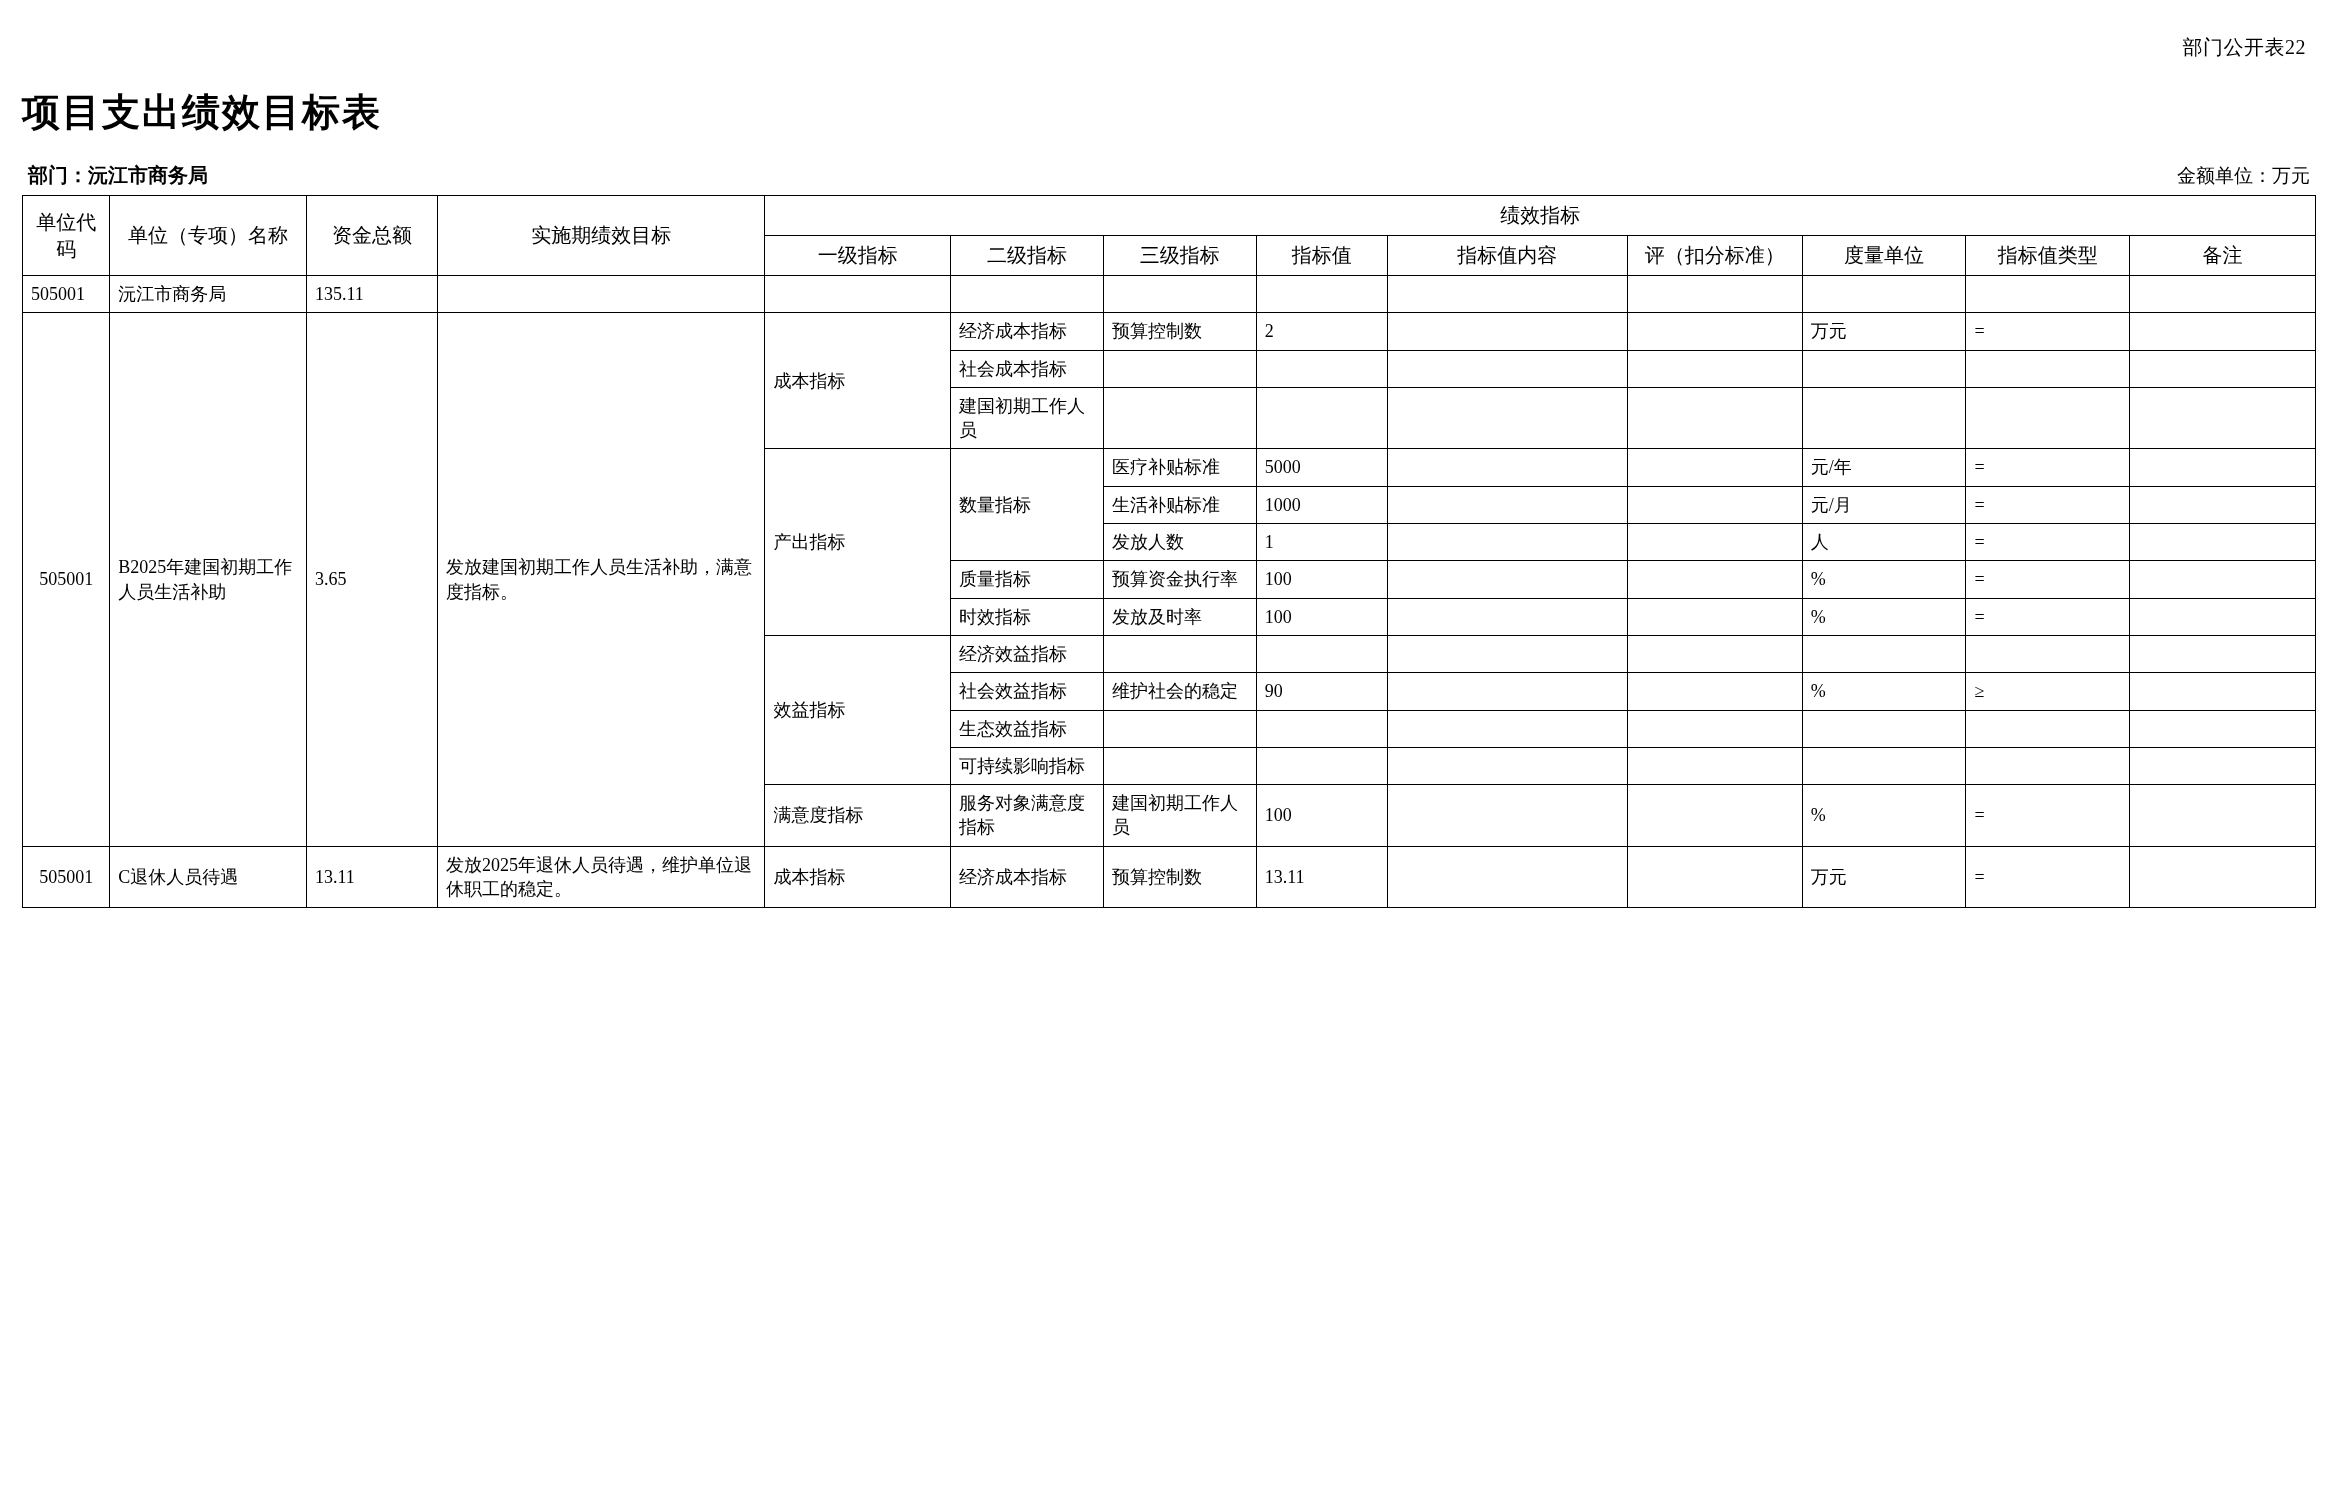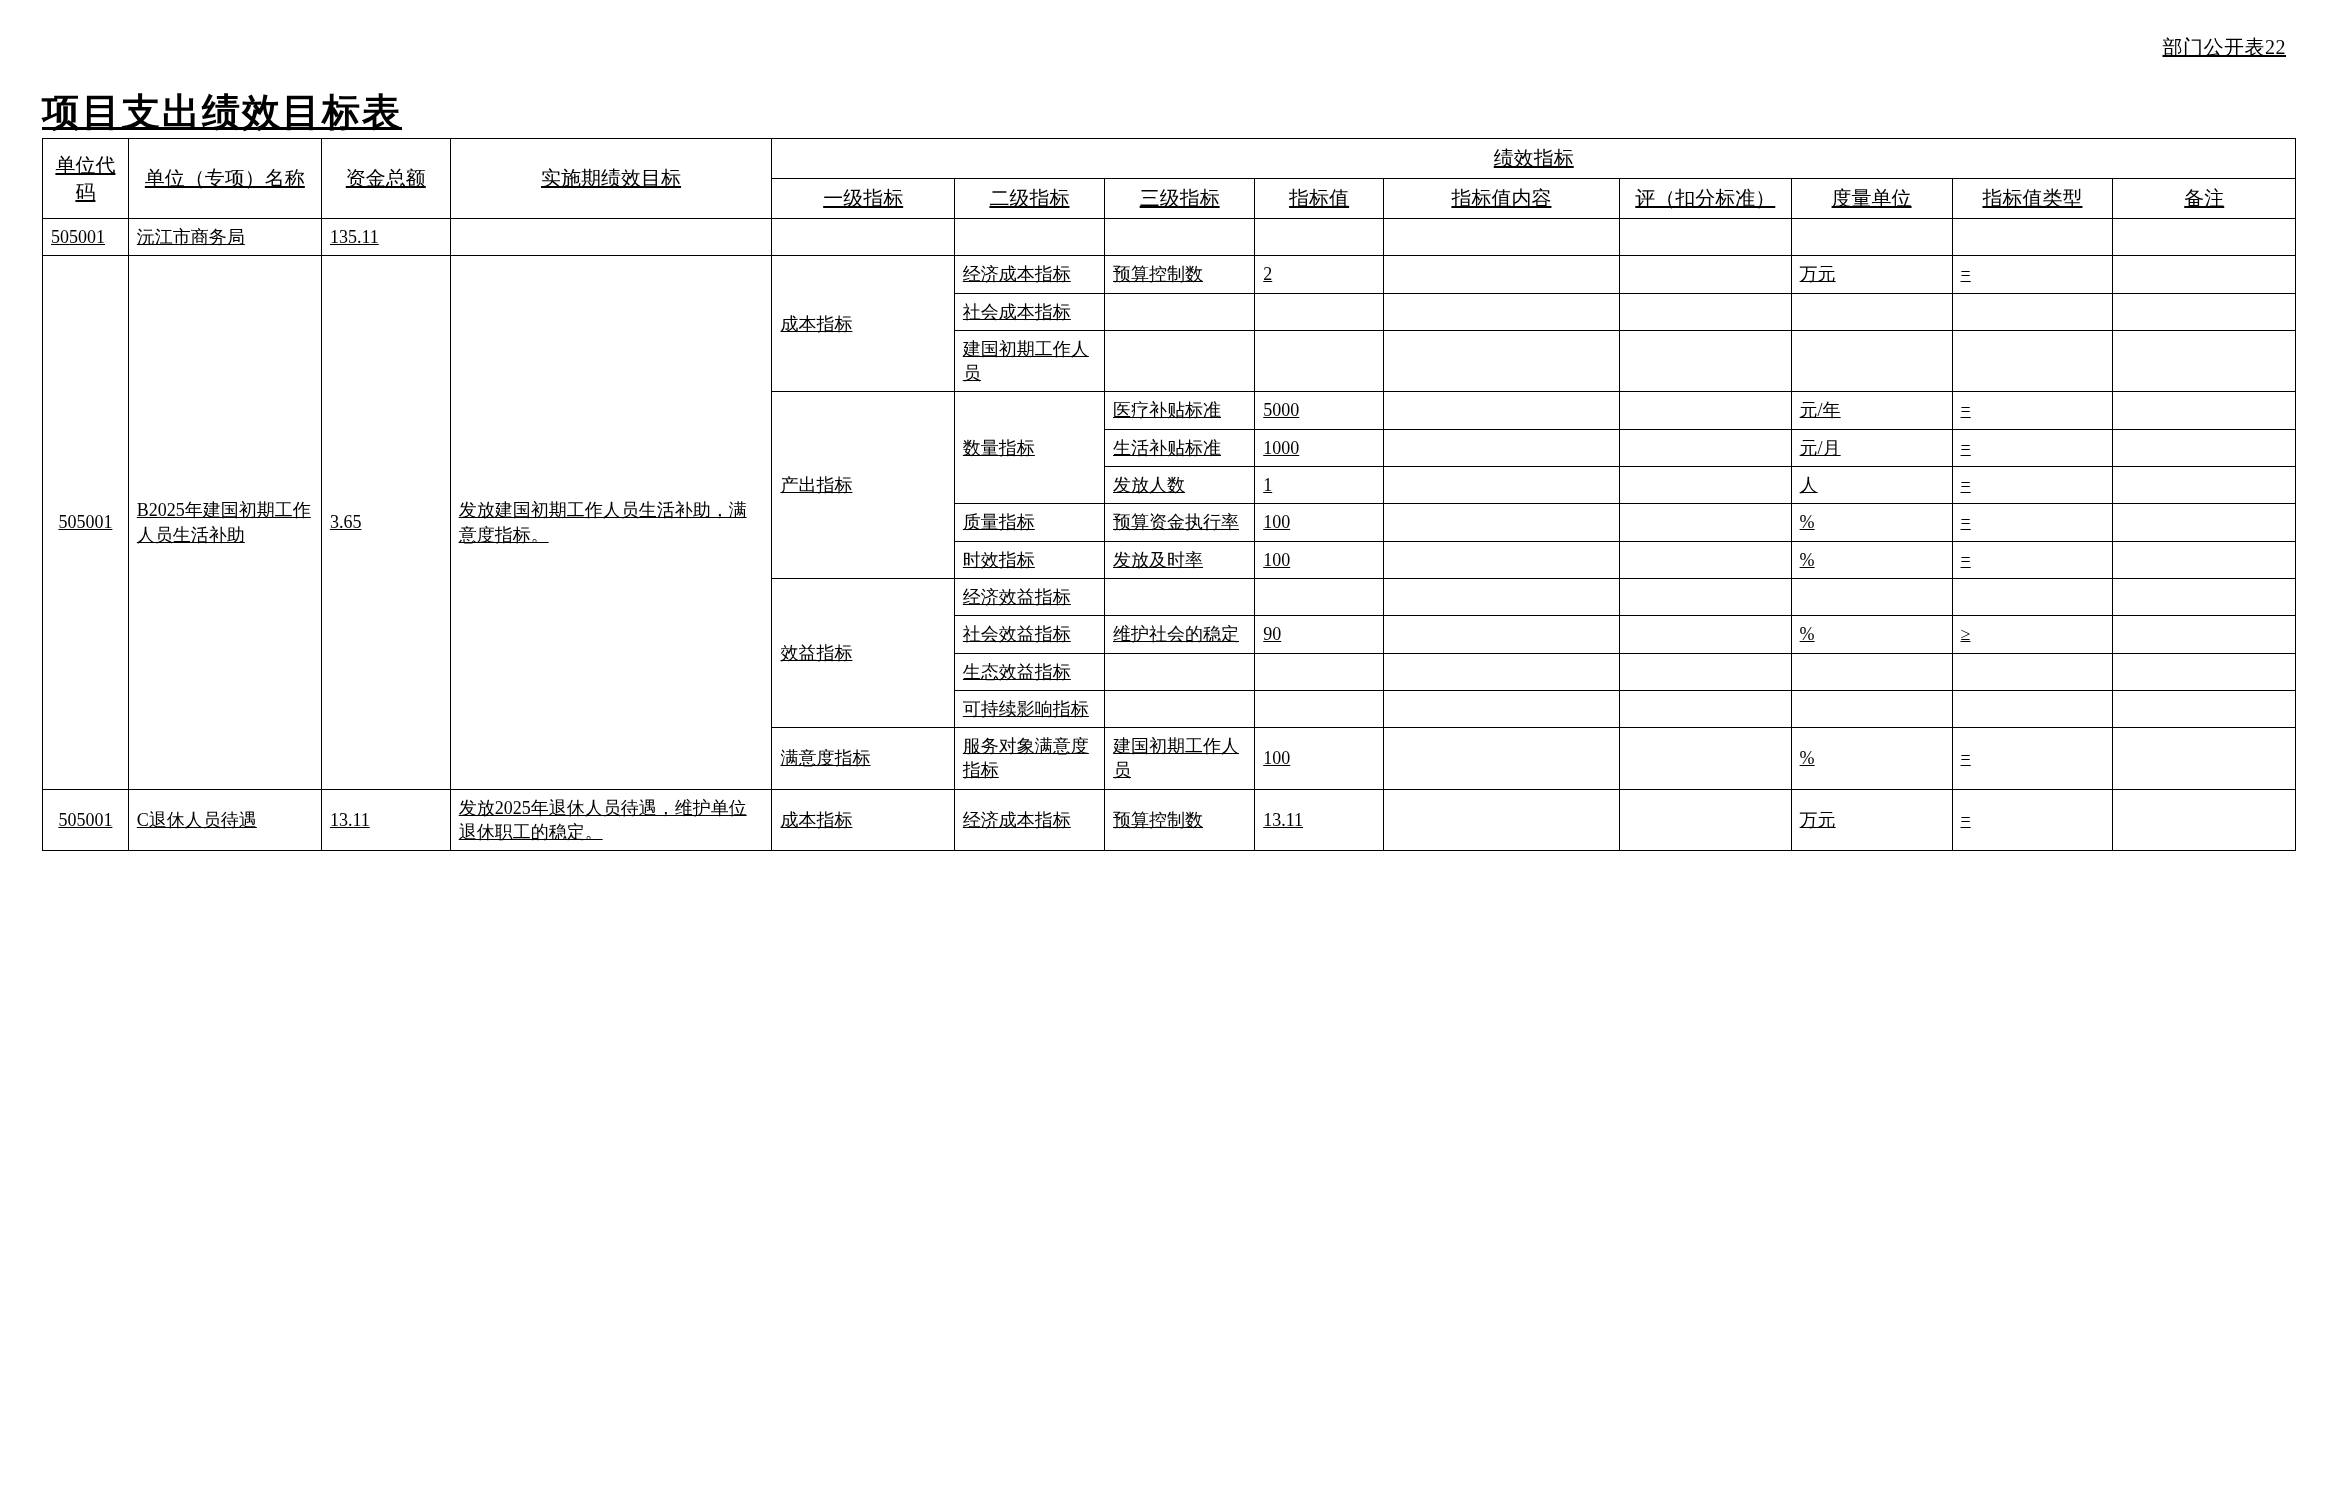--- a/index.html
+++ b/index.html
@@ -12,22 +12,21 @@
     height: 1488px;
     font-family: "Liberation Serif", "DejaVu Serif", serif;
     color: #000000;
     position: relative;
   }
   .page {
     position: relative;
     width: 2338px;
     height: 1160px;
     box-sizing: border-box;
-    padding: 0 42px;
-    text-decoration: underline;
+    padding: 0 22px;
   }
   .top-right {
     text-align: right;
     font-size: 20px;
     padding-top: 34px;
     padding-right: 10px;
     letter-spacing: 0.5px;
   }
   .doc-title {
     font-size: 38px;
@@ -75,20 +74,24 @@
 </style>
 </head>
 <body>
 
 <div class="page">
 
   <div class="top-right">部门公开表22</div>
 
   <div class="doc-title">项目支出绩效目标表</div>
 
+  <div class="subhead">
+    <div class="left">部门：沅江市商务局</div>
+    <div class="right">金额单位：万元</div>
+  </div>
 
   <table class="main">
     <colgroup>
       <col style="width:80px">
       <col style="width:180px">
       <col style="width:120px">
       <col style="width:300px">
       <col style="width:170px">
       <col style="width:140px">
       <col style="width:140px">

